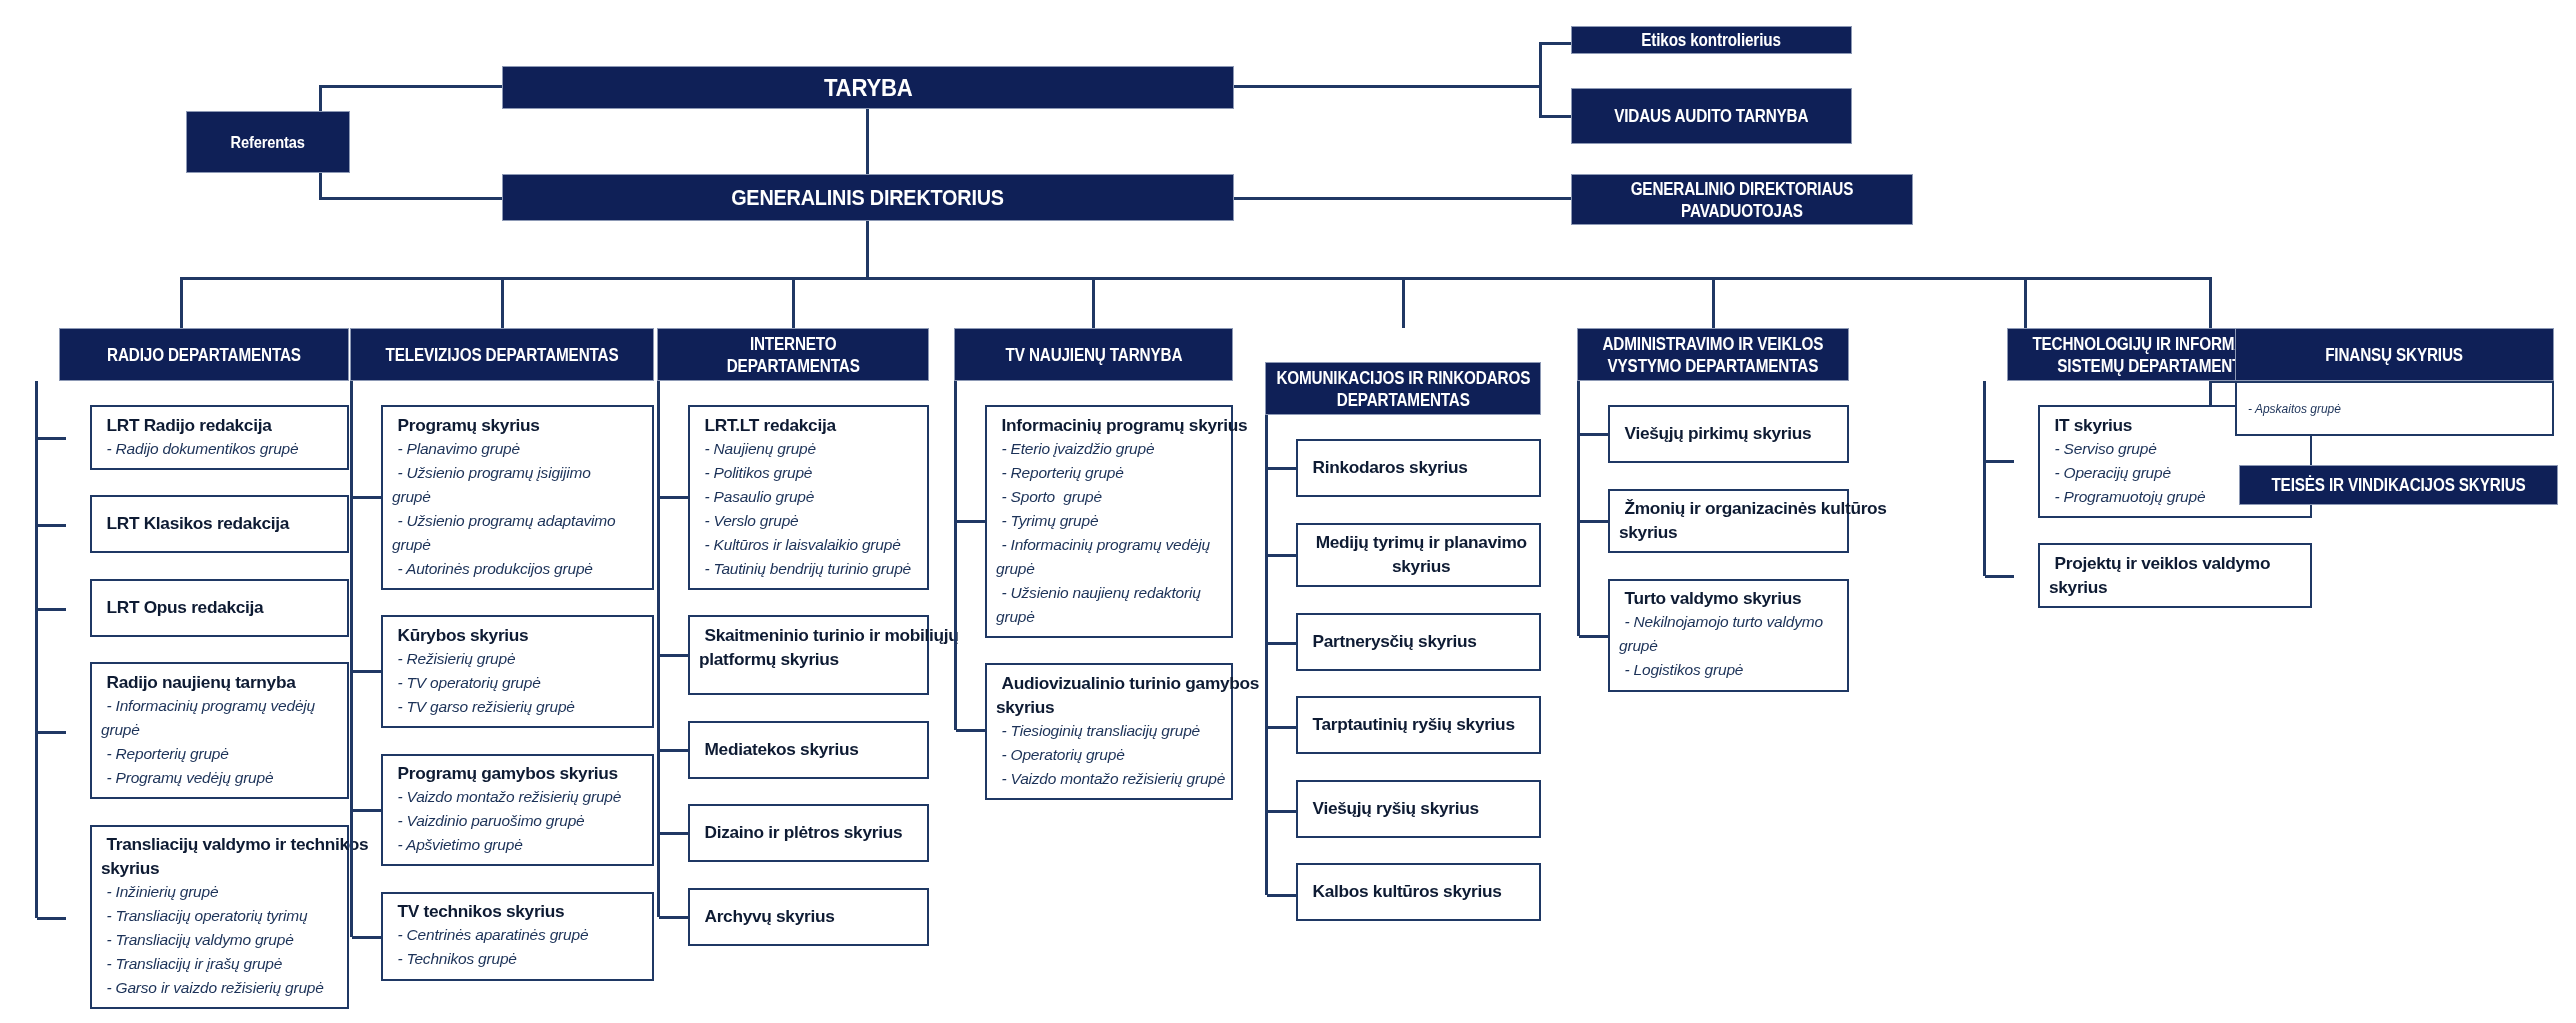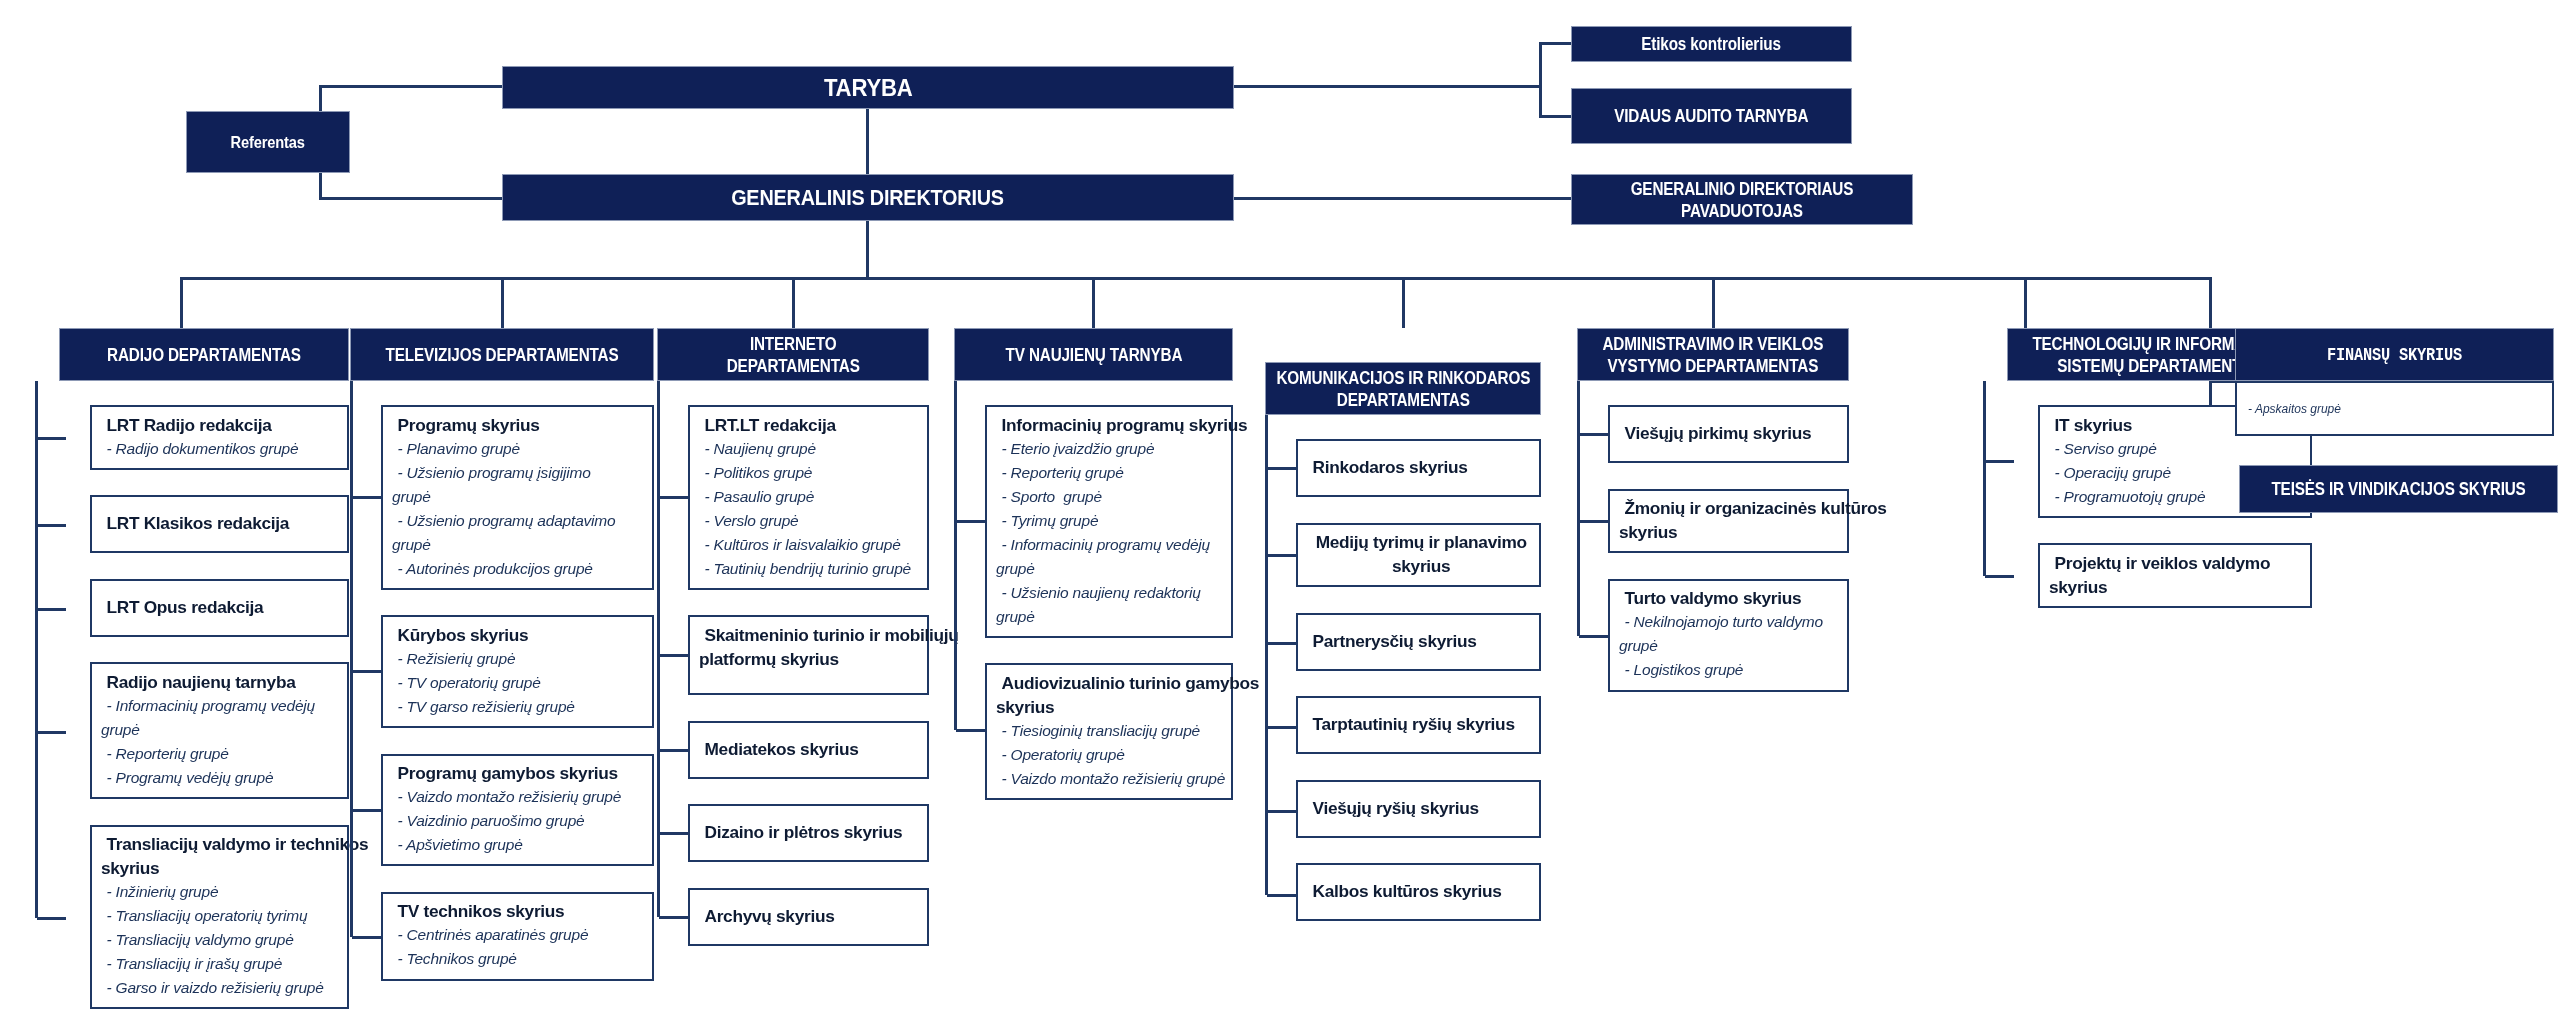--- a/index.html
+++ b/index.html
@@ -59,21 +59,21 @@
   <div class="line" style="left:2209px;top:277px;width:2.7px;height:218px;"></div>
   <div class="line" style="left:2209px;top:380px;width:27px;height:2.7px;"></div>
   <div class="line" style="left:2209px;top:493px;width:32px;height:2.7px;"></div>
 
   <div class="navy fs27" style="left:502px;top:66px;width:732px;height:43px;">
     <span>TARYBA</span>
   </div>
   <div class="navy fs19" style="left:186px;top:111px;width:164px;height:62px;">
     <span>Referentas</span>
   </div>
-  <div class="navy fs20" style="left:1571px;top:25.5px;width:281px;height:36px;text-align:center;">
+  <div class="navy fs20" style="left:1571px;top:25.5px;width:281px;height:28px;text-align:center;">
     <span>Etikos kontrolierius</span>
   </div>
   <div class="navy fs20" style="left:1571px;top:88px;width:281px;height:56px;">
     <span>VIDAUS AUDITO TARNYBA</span>
   </div>
   <div class="navy fs24" style="left:502px;top:174px;width:732px;height:47px;">
     <span>GENERALINIS DIREKTORIUS</span>
   </div>
   <div class="navy fs20" style="left:1571px;top:174px;width:342px;height:51px;">
     <span>GENERALINIO DIREKTORIAUS
@@ -283,24 +283,24 @@
         <div class="node center-v">
           <div class="node-title">Projektų ir veiklos valdymo
 skyrius</div>
         </div>
         <div class="line" style="left: 0px; top: 53px; width: 2.7px; height: 195px;"></div>
         <div class="line" style="left: 1.8px; top: 132px; width: 29px; height: 2.7px;"></div>
         <div class="line" style="left: 1.8px; top: 247px; width: 29px; height: 2.7px;"></div>
       </div>
     </div>
 
-  <div class="navy fs20" style="left:2235px;top:328px;width:319px;height:53px;font-family:Liberation Mono, monospace;">
+  <div class="navy fs20" style="left:2235px;top:328px;width:319px;height:53px;">
     <span>FINANSŲ SKYRIUS</span>
   </div>
   <div class="attached-item" style="left:2235px;top:381px;width:319px;height:55px;">
     <div>- Apskaitos grupė</div>
   </div>
-  <div class="navy fs20" style="left:2239px;top:465px;width:319px;height:48px;text-align:right;">
+  <div class="navy fs20" style="left:2239px;top:465px;width:319px;height:40px;text-align:right;">
     <span>TEISĖS IR VINDIKACIJOS SKYRIUS</span>
   </div>
 
 </div>
 
 
 </body></html>

